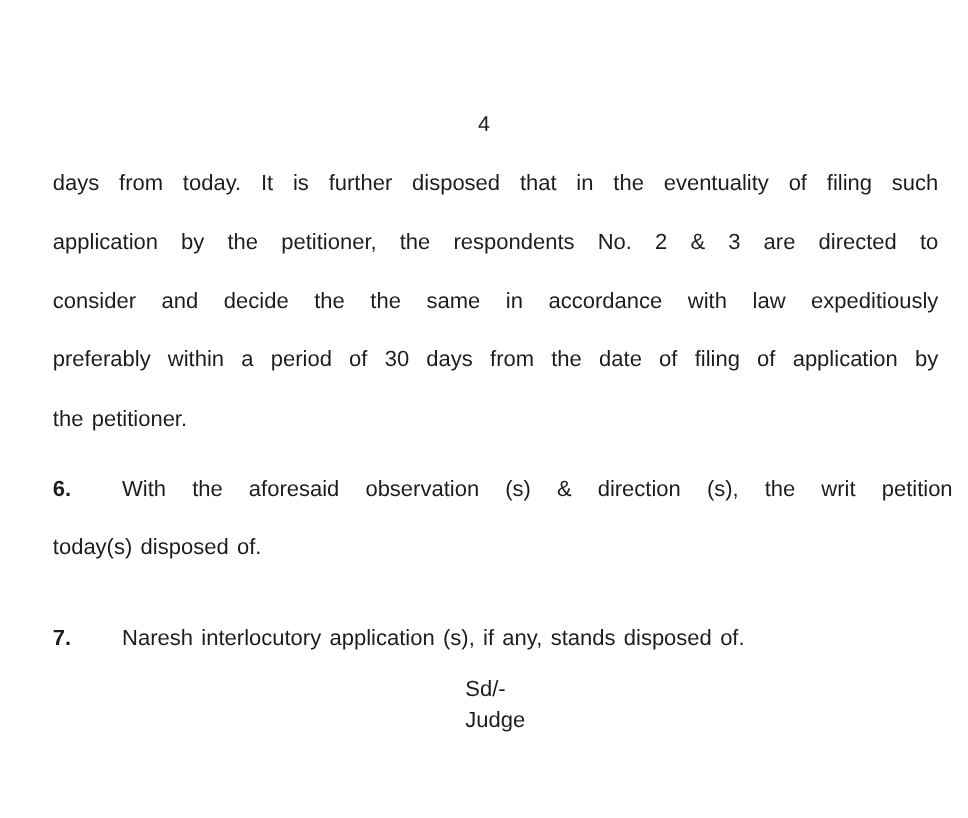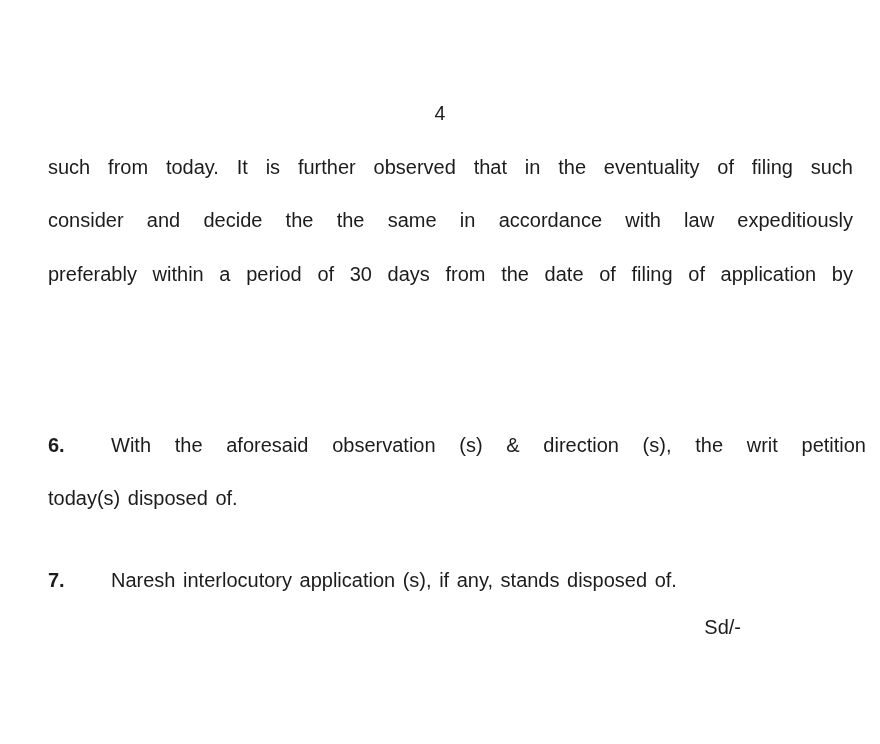--- a/index.html
+++ b/index.html
@@ -48,51 +48,54 @@
     top: 0;
     font-weight: bold;
     line-height: 53.4px;
   }
   .numbered-first-line { margin-left: 63px; }
   .signature {
     position: absolute;
     left: 482px;
     top: 614px;
     width: 318px;
-    text-align: right;
+    text-align: left;
     font-size: 20px;
     line-height: 27.5px;
     word-spacing: 2px;
   }
   .sig-shift {
     position: relative;
     left: -59px;
   }
 </style>
 </head>
 <body>
 
 <div class="page">
 
   <div class="page-number">4</div>
 
   <div class="para para-main">
-    <span class="line justify-full">such from today. It is further observed that in the eventuality of filing such</span>
+    <span class="line justify-full">days from today. It is further disposed that in the eventuality of filing such</span>
+    <span class="line justify-full">application by the petitioner, the respondents No. 2 &amp; 3 are directed to</span>
     <span class="line justify-full">consider and decide the the same in accordance with law expeditiously</span>
     <span class="line justify-full">preferably within a period of 30 days from the date of filing of application by</span>
+    <span class="line">the petitioner.</span>
   </div>
 
   <div class="para para-6">
     <span class="para-num">6.</span>
     <span class="line justify-full numbered-first-line">With the aforesaid observation (s) &amp; direction (s), the writ petition</span>
     <span class="line">today(s) disposed of.</span>
   </div>
 
   <div class="para para-7">
     <span class="para-num">7.</span>
     <span class="line numbered-first-line">Naresh interlocutory application (s), if any, stands disposed of.</span>
   </div>
 
   <div class="signature">
     <span class="line sig-shift">Sd/-</span>
+    <span class="line sig-shift">Judge</span>
   </div>
 
 </div>
 
 </body></html>

